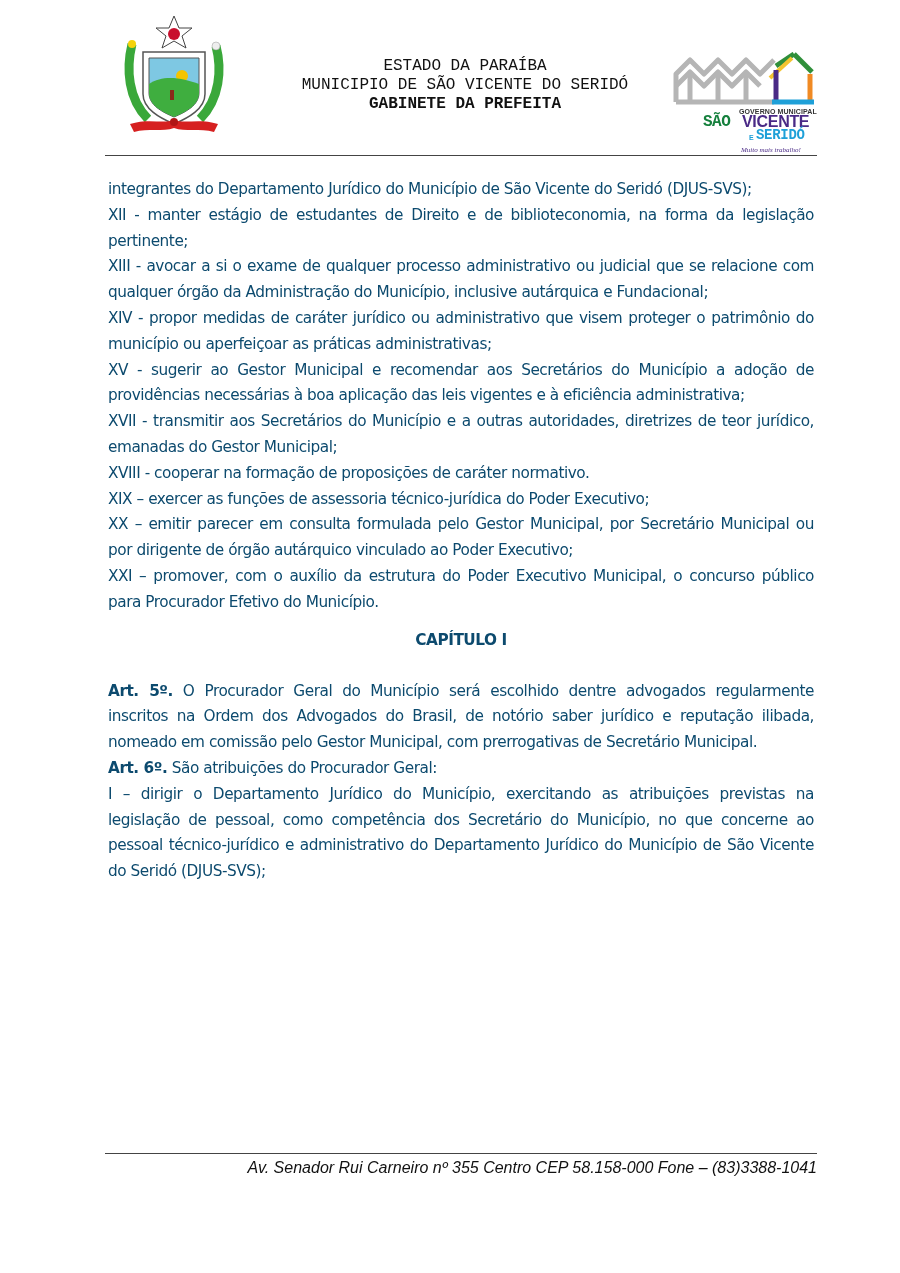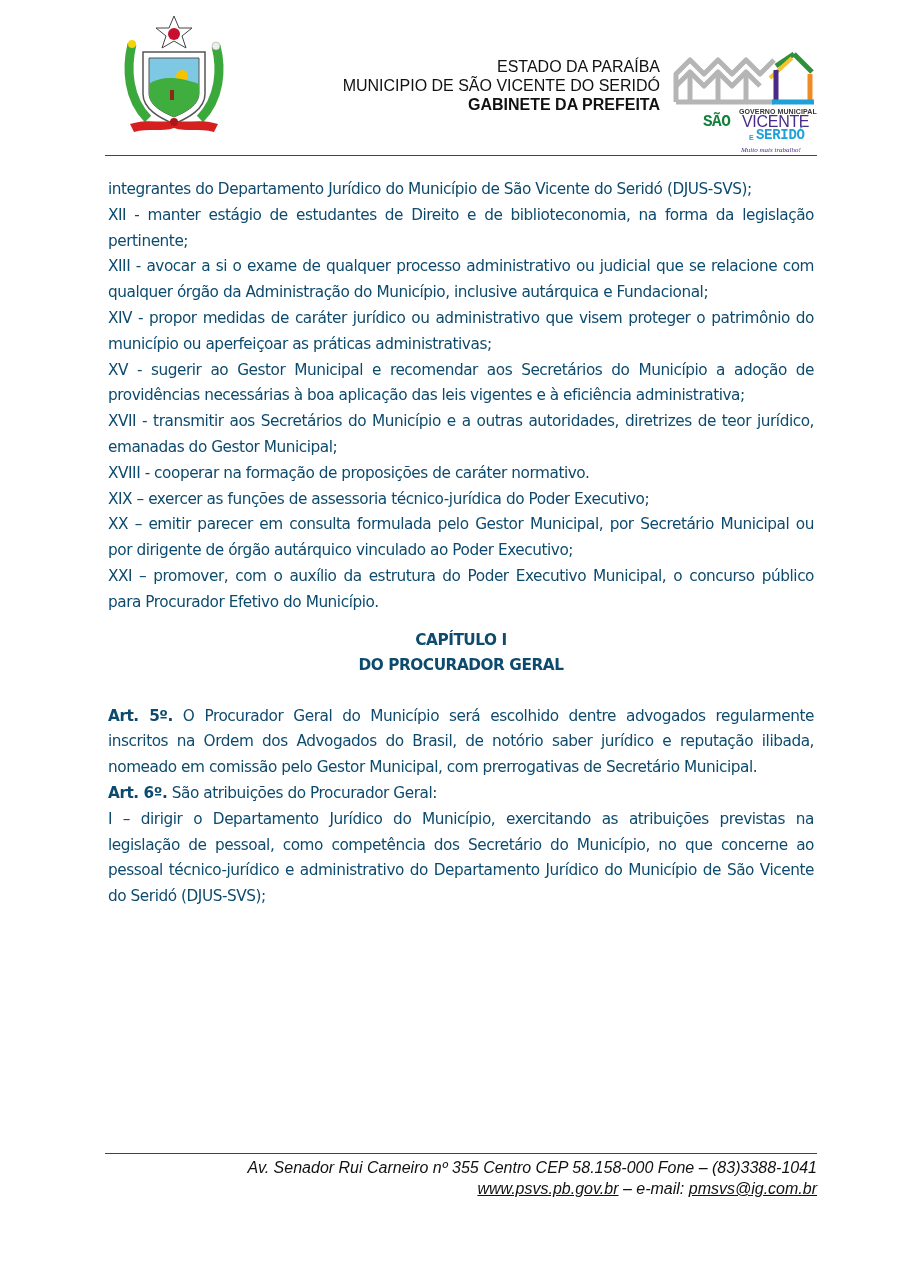--- a/index.html
+++ b/index.html
@@ -1,30 +1,30 @@
 <!DOCTYPE html>
 <html><head>
 <meta charset="utf-8">
 <style>
   html, body { margin: 0; padding: 0; background: #ffffff; }
   body { width: 900px; height: 1273px; position: relative; overflow: hidden; }
   .page { position: absolute; left: 0; top: 0; width: 900px; height: 1273px; background: #fff; }
 
   
   .crest { position: absolute; left: 118px; top: 14px; width: 112px; height: 124px; }
-  .header-text { position: absolute; left: 270px; top: 57px; width: 390px; text-align: right;
-    font-family: Liberation Sans, sans-serif; font-size: 16px; line-height: 19px; color: #111; }
+  .header-text { position: absolute; left: 270px; top: 57px; width: 390px; text-align: center;
+    font-family: Liberation Mono, monospace; font-size: 16px; line-height: 19px; color: #111; }
   .header-text .bold { font-weight: bold; }
   .logo { position: absolute; left: 670px; top: 52px; width: 150px; height: 104px; }
   .logo-title { position: absolute; left: 739px; top: 108px; font-family: "Liberation Sans", sans-serif;
     font-size: 7px; font-weight: bold; color: #333; letter-spacing: 0.1px; }
   .logo-sao { position: absolute; left: 703px; top: 113px; font-family: Liberation Mono, monospace;
     font-size: 16px; font-weight: bold; color: #15803d; letter-spacing: -0.5px; }
   .logo-vicente { position: absolute; left: 742px; top: 113px; font-family: "Liberation Sans", sans-serif;
-    font-size: 16px; font-weight: normal; color: #4a2a86; letter-spacing: -0.3px; }
+    font-size: 16px; font-weight: bold; color: #4a2a86; letter-spacing: -0.3px; }
   .logo-e { position: absolute; left: 749px; top: 134px; font-family: "Liberation Sans", sans-serif;
     font-size: 7px; font-weight: bold; color: #1ea0d8; }
   .logo-serido { position: absolute; left: 756px; top: 127px; font-family: Liberation Mono, monospace;
     font-size: 14px; font-weight: bold; color: #1ea0d8; letter-spacing: -0.3px; }
   .logo-slogan { position: absolute; left: 741px; top: 146px; font-family: "Liberation Serif", serif;
     font-size: 7px; font-style: italic; color: #4a2a86; }
 
   .rule { position: absolute; left: 105px; width: 712px; height: 0; border-top: 1px solid #444; }
   .rule.top { top: 155px; }
   .rule.bottom { top: 1153px; }
@@ -103,27 +103,25 @@
     <p>XIV - propor medidas de caráter jurídico ou administrativo que visem proteger o patrimônio do município ou aperfeiçoar as práticas administrativas;</p>
     <p>XV - sugerir ao Gestor Municipal e recomendar aos Secretários do Município a adoção de providências necessárias à boa aplicação das leis vigentes e à eficiência administrativa;</p>
     <p>XVII - transmitir aos Secretários do Município e a outras autoridades, diretrizes de teor jurídico, emanadas do Gestor Municipal;</p>
     <p>XVIII - cooperar na formação de proposições de caráter normativo.</p>
     <p>XIX – exercer as funções de assessoria técnico-jurídica do Poder Executivo;</p>
     <p>XX – emitir parecer em consulta formulada pelo Gestor Municipal, por Secretário Municipal ou por dirigente de órgão autárquico vinculado ao Poder Executivo;</p>
     <p>XXI – promover, com o auxílio da estrutura do Poder Executivo Municipal, o concurso público para Procurador Efetivo do Município.</p>
 
     <div class="chapter">
       <div>CAPÍTULO I</div>
-      <div>DO PROCURADOR GERAL</div>
     </div>
 
     <p><span class="b">Art. 5º.</span><span> O Procurador Geral do Município será escolhido dentre advogados regularmente inscritos na Ordem dos Advogados do Brasil, de notório saber jurídico e reputação ilibada, nomeado em comissão pelo Gestor Municipal, com prerrogativas de Secretário Municipal.</span></p>
     <p><span class="b">Art. 6º.</span><span> São atribuições do Procurador Geral:</span></p>
     <p>I – dirigir o Departamento Jurídico do Município, exercitando as atribuições previstas na legislação de pessoal, como competência dos Secretário do Município, no que concerne ao pessoal técnico-jurídico e administrativo do Departamento Jurídico do Município de São Vicente do Seridó (DJUS-SVS);</p>
   </div>
 
   <div class="rule bottom"></div>
 
   <div class="footer">
     <div>Av. Senador Rui Carneiro nº 355 Centro CEP 58.158-000 Fone – (83)3388-1041</div>
-    <div><span class="u">www.psvs.pb.gov.br</span><span> – e-mail:  </span><span class="u">pmsvs@ig.com.br</span></div>
   </div>
 </div>
 
 </body></html>

